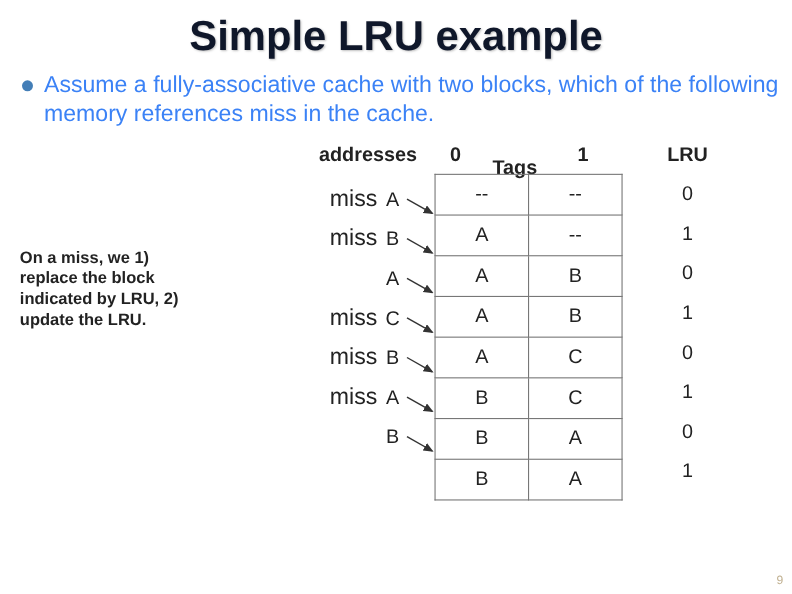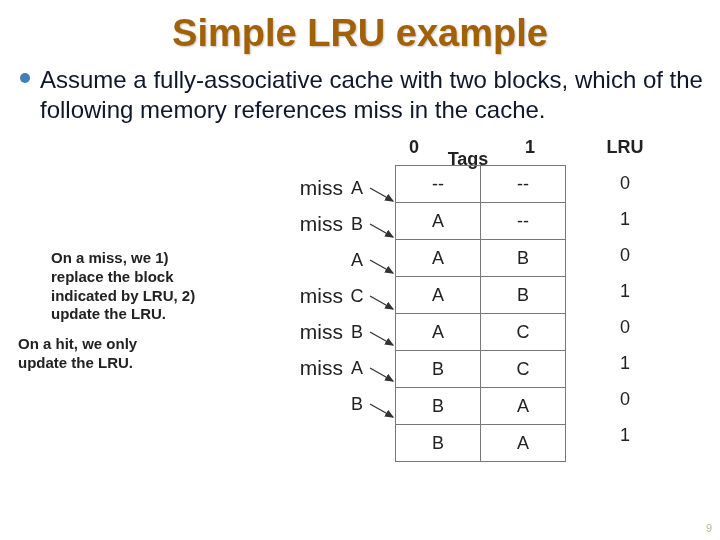--- a/index.html
+++ b/index.html
@@ -9,31 +9,31 @@
     height: 540px;
     font-family: Arial, Helvetica, sans-serif;
     background: #fff;
     position: relative;
     overflow: hidden;
   }
   .title {
     font-size: 38px;
     font-weight: bold;
     text-align: center;
-    color: #a16207;
+    color: #0f172a;
     padding: 12px 0 6px 0;
     text-shadow: 1px 1px 2px rgba(0,0,0,.25);
   }
   .bullet-row {
     display: flex;
     align-items: flex-start;
     padding: 4px 10px 12px 20px;
-    font-size: 24px;
+    font-size: 21px;
     line-height: 1.25;
-    color: #0f172a;
+    color: #3b82f6;
   }
   .bullet-dot {
     width: 10px;
     height: 10px;
     border-radius: 50%;
     background: #437eb7;
     margin-top: 8px;
     margin-right: 10px;
     flex: none;
   }
@@ -131,27 +131,25 @@
 
 <div class="title">Simple LRU example</div>
 
 <div class="bullet-row">
   <div class="bullet-dot"></div>
   <div>Assume a fully-associative cache with two blocks, which of the following memory references miss in the cache.</div>
 </div>
 
 <div class="body-area">
 
-  <div class="note" style="left:18px; top:112px;margin-left:33px;">
+  <div class="note" style="left:18px; top:96px;">
     <b>On a miss, we 1) replace the block indicated by LRU, 2) update the LRU.</b>
   </div>
-  <div class="note" style="left:18px; top:198px;">
-    <b>On a hit, we only update the LRU.</b>
-  </div>
-
+
+  <div class="addresses-label" style="left:290px; top:0px;">addresses</div>
 
   <div class="hdr" style="left:404px; top:0px; width:20px;">0</div>
   <div class="hdr" style="left:438px; top:12px; width:60px;">Tags</div>
   <div class="hdr" style="left:520px; top:0px; width:20px;">1</div>
   <div class="hdr" style="left:595px; top:0px; width:60px;text-align:center;">LRU</div>
 
   <table class="table">
     <tbody>
         <tr>
           <td>--</td>

